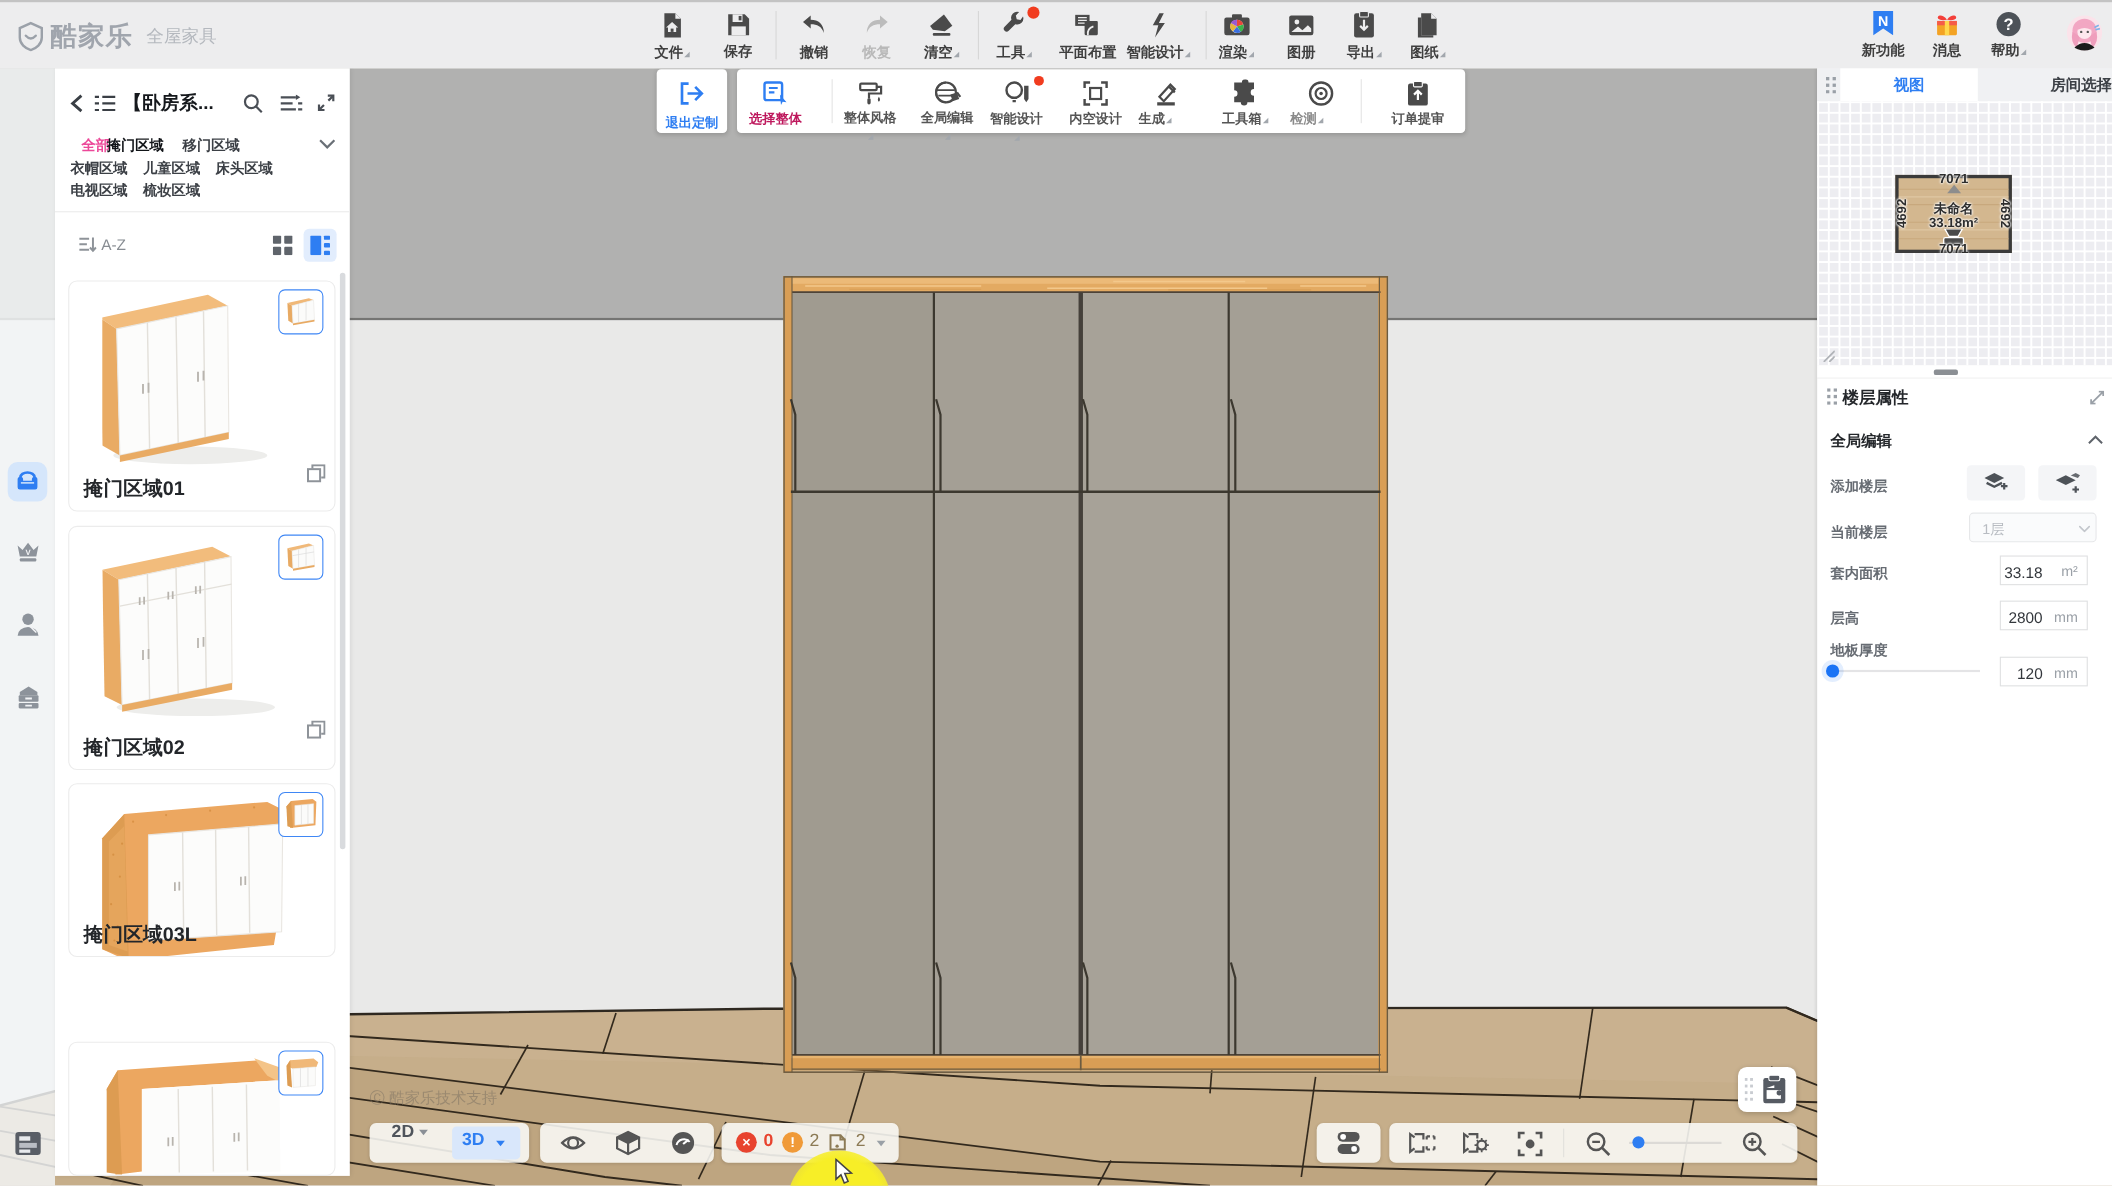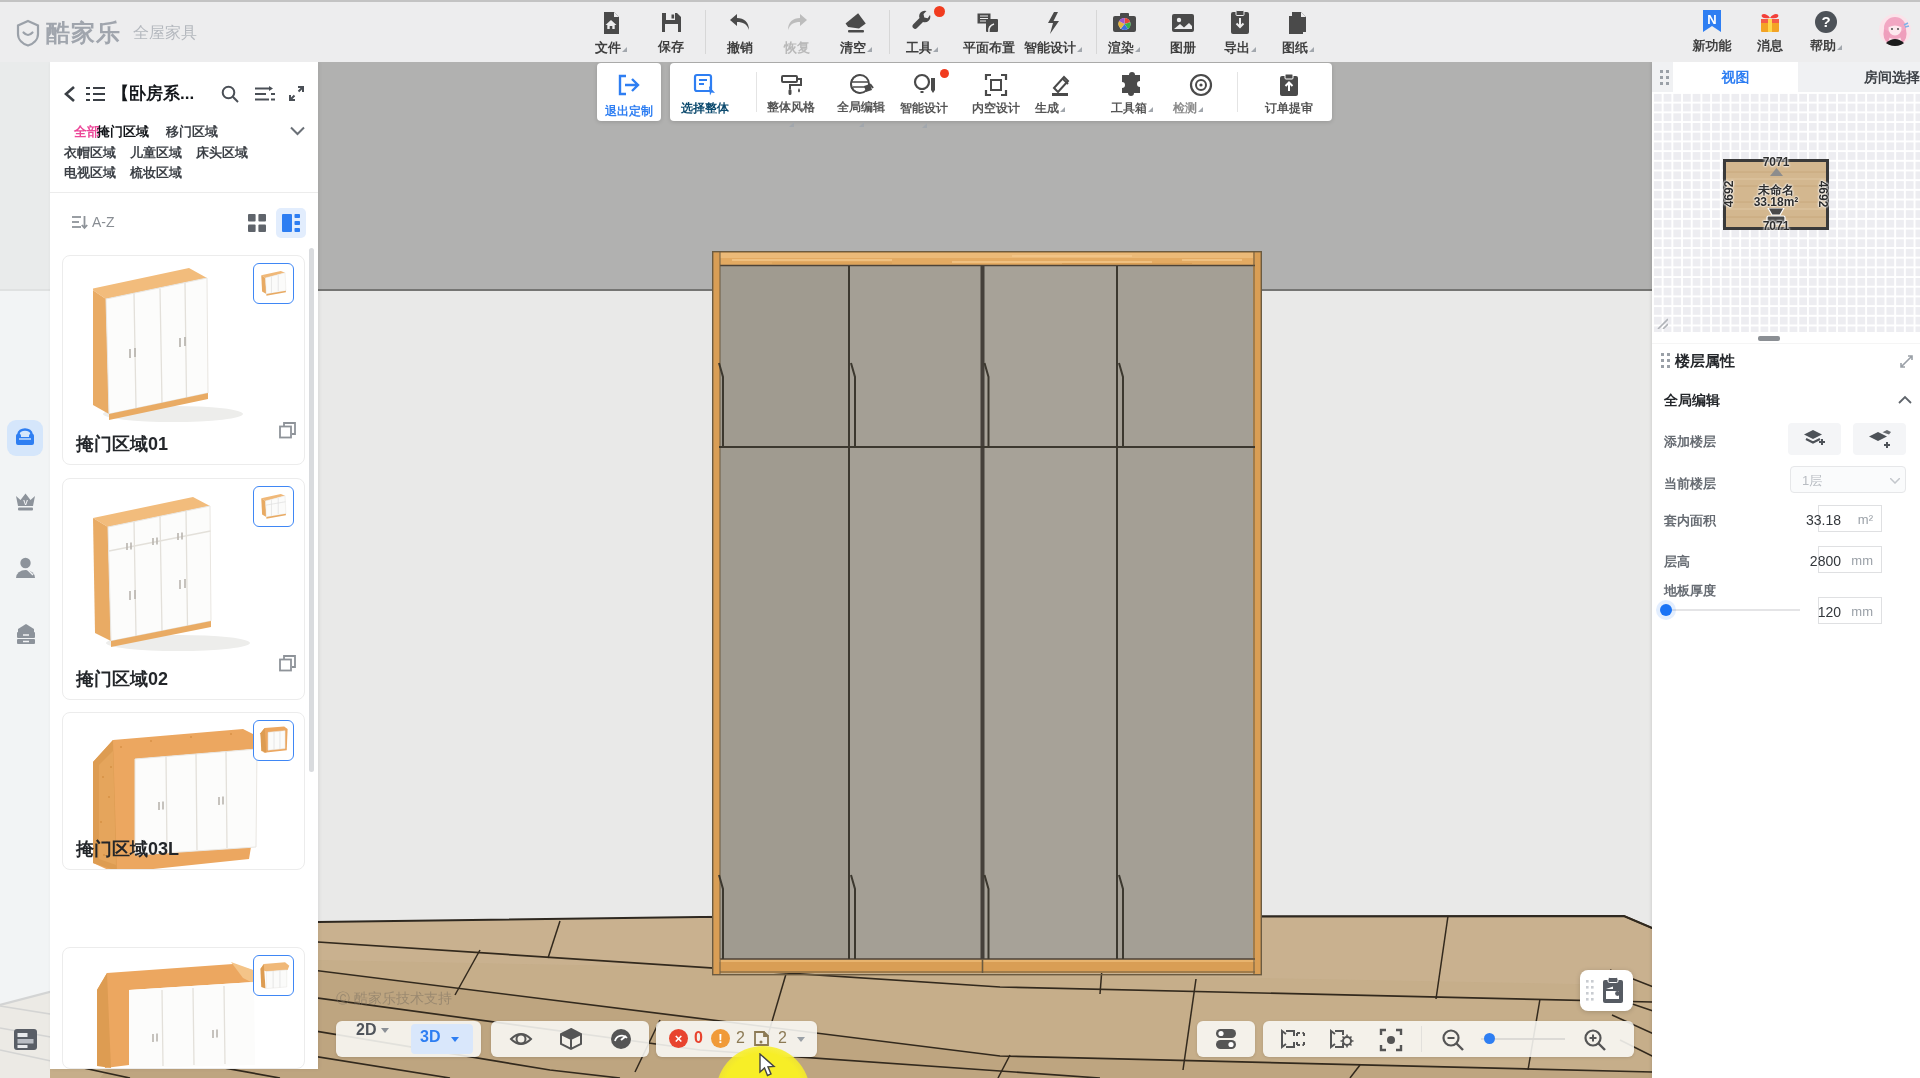--- a/index.html
+++ b/index.html
@@ -28,21 +28,21 @@
 .cr{display:inline-block;width:0;height:0;border-left:5px solid transparent;border-bottom:5px solid #a2a7ad;margin-left:1px;}
 .tri{display:inline-block;width:0;height:0;border-left:4px solid transparent;border-right:4px solid transparent;border-top:5px solid #8a8f96;margin-left:5px;vertical-align:2px;}
 .bbar{position:absolute;height:36px;background:rgba(251,250,247,0.88);border-radius:6px;box-shadow:0 1px 3px rgba(0,0,0,0.12);}
 .cat{position:absolute;font-size:13px;font-weight:bold;}
 .card{position:absolute;width:243px;background:#fff;border:1px solid #ececec;border-radius:8px;overflow:hidden;}
 .thumb{position:absolute;width:41px;height:41px;background:#fff;border:1.6px solid #3f87f5;border-radius:6px;}
 .thumb svg{display:block;margin:2px auto 0;}
 .ctitle{position:absolute;left:13px;bottom:8px;font-size:18px;font-weight:bold;color:#23262a;}
 .mtx{position:absolute;font-size:12px;font-weight:bold;color:#2d2d2d;text-align:center;text-shadow:0 0 2px #fff,0 0 2px #fff,0 0 3px #fff;}
 .flbl{position:absolute;left:12px;font-size:13px;color:#676c73;font-weight:bold;}
-.inpt{position:absolute;left:166px;width:64px;height:27px;border:1px solid #dfe0e2;border-radius:0;background:#fff;padding-left:44px;}
+.inpt{position:absolute;left:166px;width:80px;height:27px;border:1px solid #dfe0e2;border-radius:0;background:#fff;padding-left:44px;}
 .inpt .v{position:absolute;right:40px;top:6px;font-size:14px;color:#33373c;}
 .inpt .u{position:absolute;right:8px;top:6px;font-size:13px;color:#9aa0a7;}
 </style>
 </head>
 <body>
 <div id="stage">
   <div id="canvas">
     <div id="darkband"></div>
     <div id="floorwrap">
       <svg class="abs" style="left:0;top:838px" width="1920" height="178" viewBox="0 0 1920 178">
@@ -146,21 +146,21 @@
         </svg>
       <div class="abs" style="left:0;top:40px;width:64px;text-align:center;font-size:12px;color:#2e7ef2;font-weight:bold">退出定制</div>
     </div>
     <div class="abs" style="left:670px;top:63px;width:662px;height:58px;background:#fff;border-radius:4px;box-shadow:0 1px 4px rgba(0,0,0,0.15)"></div>
     <div class="sec2" style="left:679px;color:#2e7ef2">
         <svg width="26" height="26" viewBox="0 0 26 26">
           <rect x="3" y="3" width="16" height="16" rx="2" fill="none" stroke="#2e7ef2" stroke-width="2.2"></rect>
           <path d="M7 8 h8 M7 12 h5" stroke="#2e7ef2" stroke-width="2"></path>
           <path d="M17 14 l6 7 -3.5 -0.5 -1.5 3 z" fill="#2e7ef2"></path>
         </svg>
-        <div class="l2" style="color:#0c4a6e">选择整体</div>
+        <div class="l2" style="color:#be185d">选择整体</div>
       </div>
     <div class="abs" style="left:756px;top:72px;width:1px;height:40px;background:#e4e4e4"></div>
     <div class="sec2" style="left:765px">
         <svg width="25" height="25" viewBox="0 0 25 25">
           <rect x="3" y="4" width="15" height="6" rx="1" fill="none" stroke="#4a4a4a" stroke-width="2"></rect>
           <path d="M18 7 h4 v6 h-11 v4" fill="none" stroke="#4a4a4a" stroke-width="2"></path>
           <path d="M11 17 h0 a1.5 1.5 0 0 0 -1.5 1.5 v3 a1.5 1.5 0 0 0 3 0 v-3 a1.5 1.5 0 0 0 -1.5 -1.5" fill="#4a4a4a"></path>
           <path d="M20 16 q2 3 0 4.5 q-2 -1.5 0 -4.5" fill="#4a4a4a"></path>
         </svg>
         <div class="l2">整体风格<span class="cr"></span></div>

